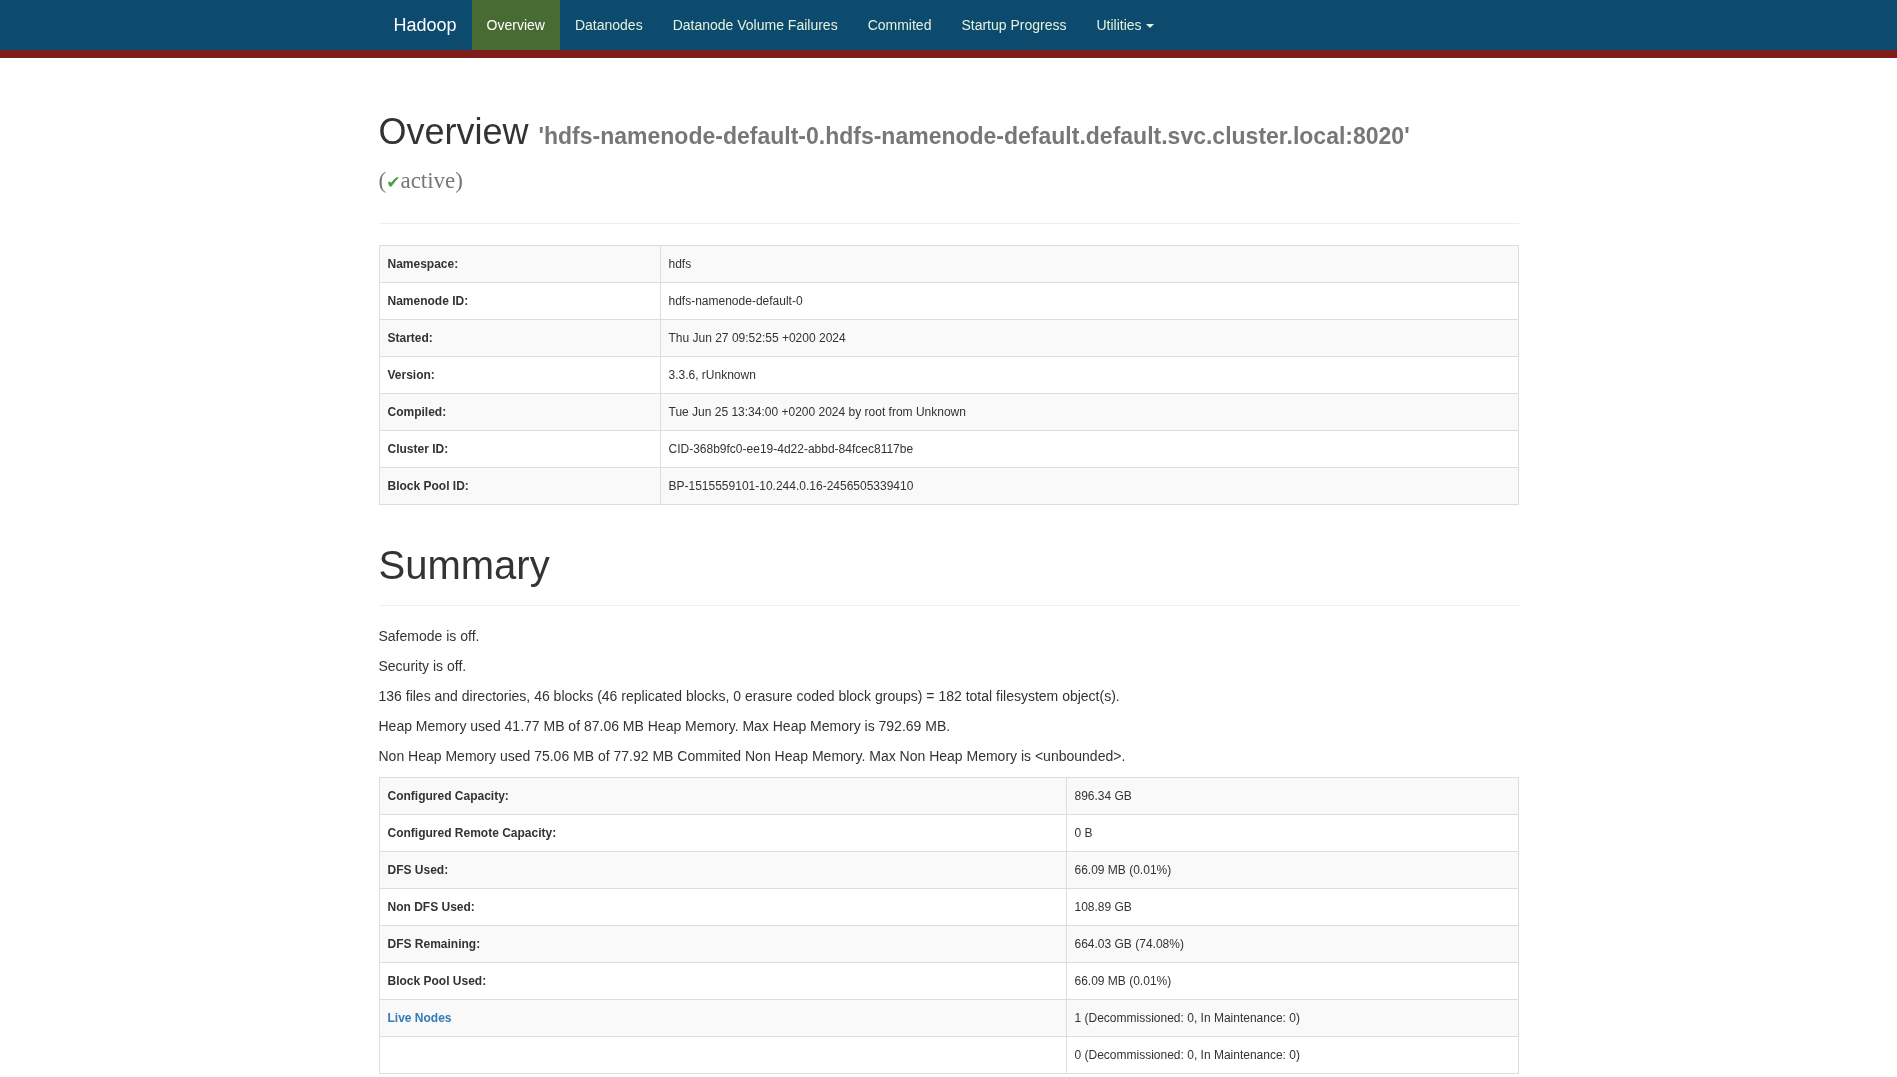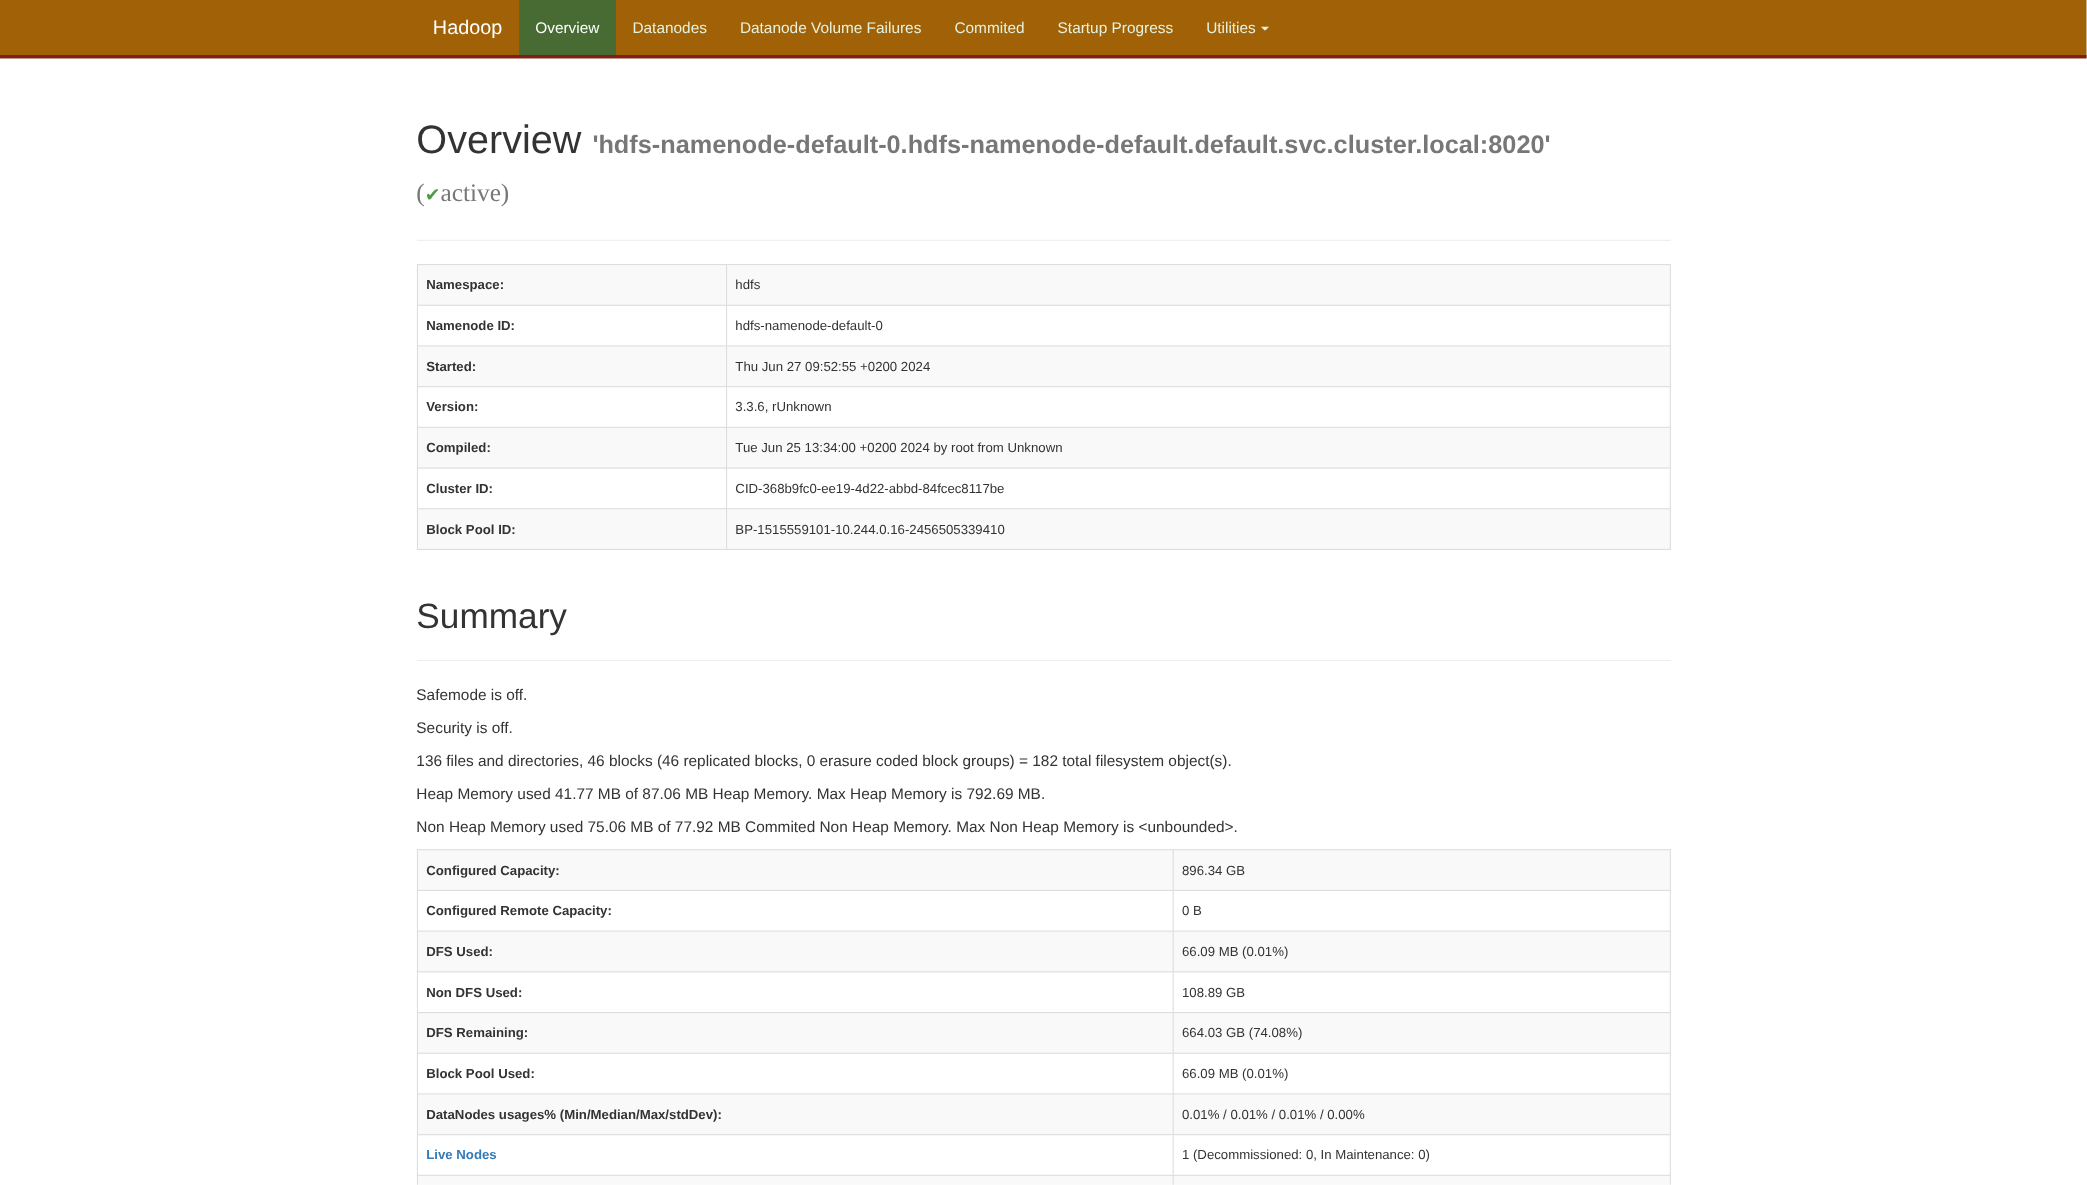--- a/index.html
+++ b/index.html
@@ -10,22 +10,22 @@
     overflow: hidden;
     background: #fff;
     font-family: "Liberation Sans", sans-serif;
     font-size: 14px;
     color: #333;
   }
 
   
   .navbar {
     height: 50px;
-    background: #a16207;
-    border-bottom: 3px solid #7f1d1d;
+    background: #0c4a6e;
+    border-bottom: 8px solid #7f1d1d;
   }
   .navbar-inner {
     width: 1170px;
     margin: 0 auto;
     padding: 0 15px;
     box-sizing: border-box;
     display: flex;
     align-items: stretch;
   }
   .navbar-brand {
@@ -128,21 +128,21 @@
 
   a.table-link {
     color: #337ab7;
     text-decoration: none;
     font-weight: bold;
     cursor: pointer;
   }
 
   h1.summary-heading {
     margin: 40px 0 0 0;
-    font-size: 32px;
+    font-size: 40px;
     font-weight: 400;
     line-height: 40px;
     color: #333;
   }
   .summary-text { margin-top: 20px; }
   .summary-text p {
     margin: 0 0 10px 0;
     line-height: 20px;
   }
 </style>
@@ -250,24 +250,20 @@
         </tr>
         <tr>
           <td class="label-cell">DFS Remaining:</td>
           <td>664.03 GB (74.08%)</td>
         </tr>
         <tr>
           <td class="label-cell">Block Pool Used:</td>
           <td>66.09 MB (0.01%)</td>
         </tr>
         <tr>
-          <td class="label-cell">DataNodes usages% (Min/Median/Max/stdDev):</td>
-          <td>0.01% / 0.01% / 0.01% / 0.00%</td>
-        </tr>
-        <tr>
           <td class="label-cell"><a class="table-link" href="#">Live Nodes</a></td>
           <td>1 (Decommissioned: 0, In Maintenance: 0)</td>
         </tr>
         <tr>
           <td class="label-cell"></td>
           <td>0 (Decommissioned: 0, In Maintenance: 0)</td>
         </tr>
       </tbody>
   </table>
 

